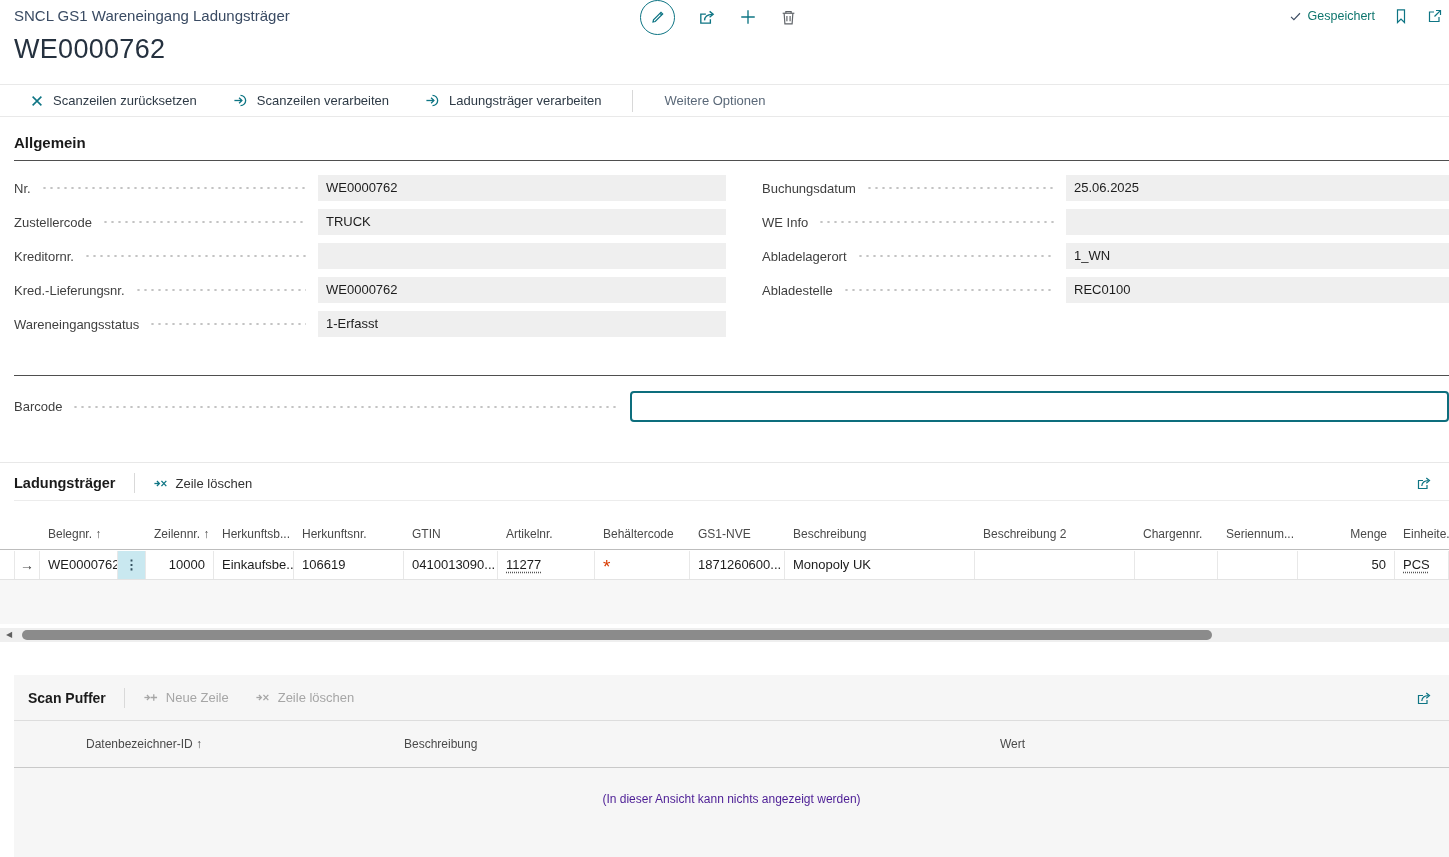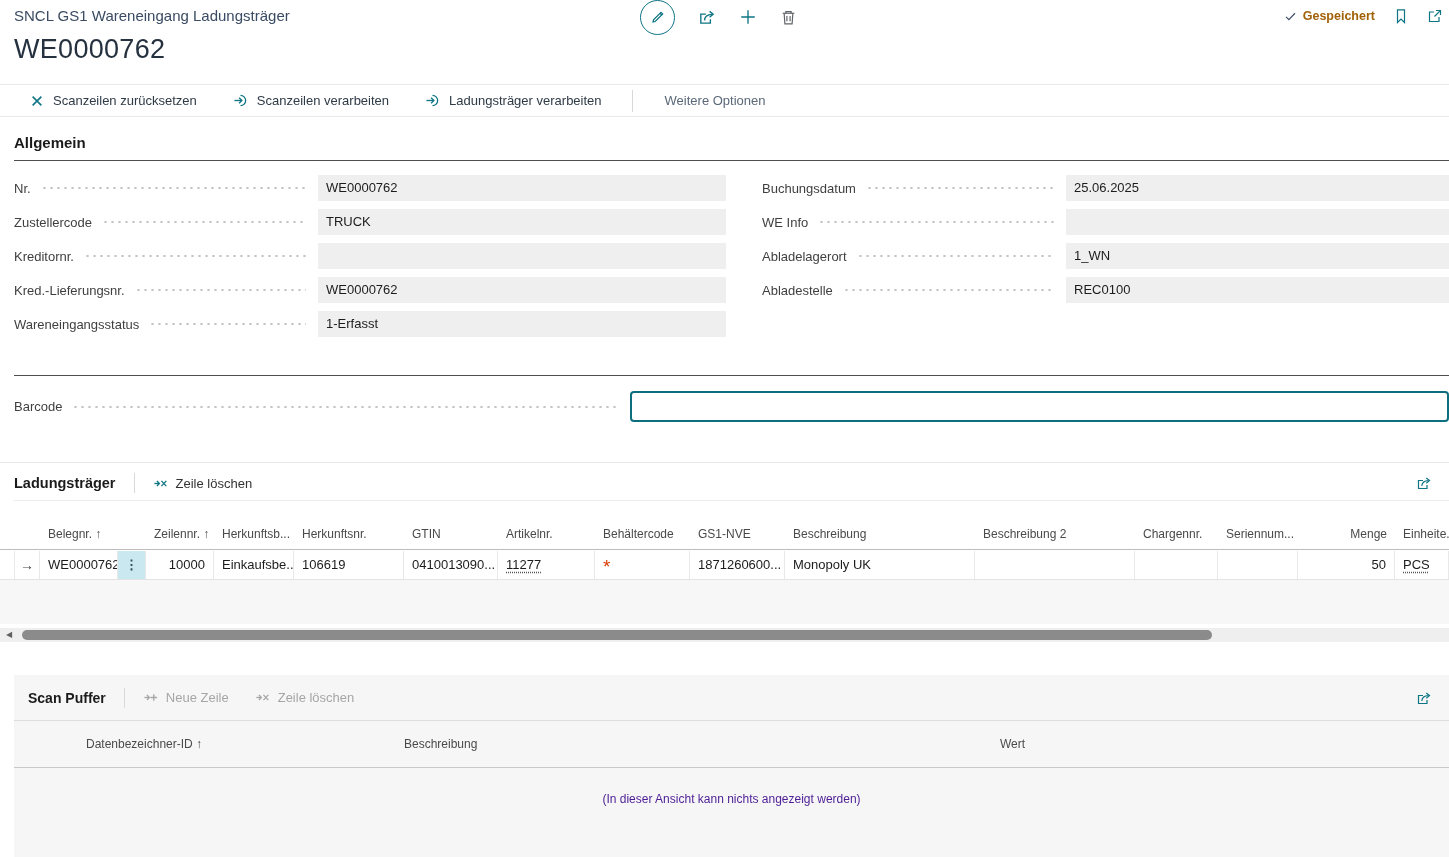--- a/index.html
+++ b/index.html
@@ -13,21 +13,21 @@
   svg{display:block;}
 
   
   .topbar{position:absolute;left:0;top:0;right:0;height:32px;}
   .breadcrumb{position:absolute;left:14px;top:0;line-height:32px;font-size:15px;color:#3a4b63;white-space:nowrap;}
   .topbar-center{position:absolute;left:640px;top:0;height:34px;display:flex;align-items:center;gap:23px;}
   .edit-circle{width:33px;height:33px;border:1px solid #0e7584;border-radius:50%;display:flex;align-items:center;justify-content:center;color:#0e7584;cursor:pointer;}
   .tc-ic{color:#0e7584;cursor:pointer;}
   .tc-ic.gray{color:#5f6368;}
   .topbar-right{position:absolute;right:6px;top:0;height:32px;display:flex;align-items:center;gap:18px;}
-  .saved{display:flex;align-items:center;gap:6px;font-size:12.5px;color:#a16207;font-weight:bold;}
+  .saved{display:flex;align-items:center;gap:6px;font-size:12.5px;color:#0f766e;}
 
   
   .page-title{position:absolute;left:14px;top:34px;font-size:27px;font-weight:300;color:#25313f;letter-spacing:.3px;}
 
   
   .actionbar{position:absolute;left:0;right:0;top:84px;height:33px;border-top:1px solid #e9e9e9;border-bottom:1px solid #e9e9e9;display:flex;align-items:center;padding-left:30px;box-sizing:border-box;font-size:13px;color:#2e3a46;}
   .ab-item{display:flex;align-items:center;gap:9px;margin-right:36px;cursor:pointer;white-space:nowrap;}
   .ab-item .icon{color:#0e7584;}
   .ab-divider{width:1px;height:22px;background:#d8d8d8;margin:0 4px 0 -6px;}
   .ab-more{margin-left:28px;color:#5a6878;cursor:pointer;}

